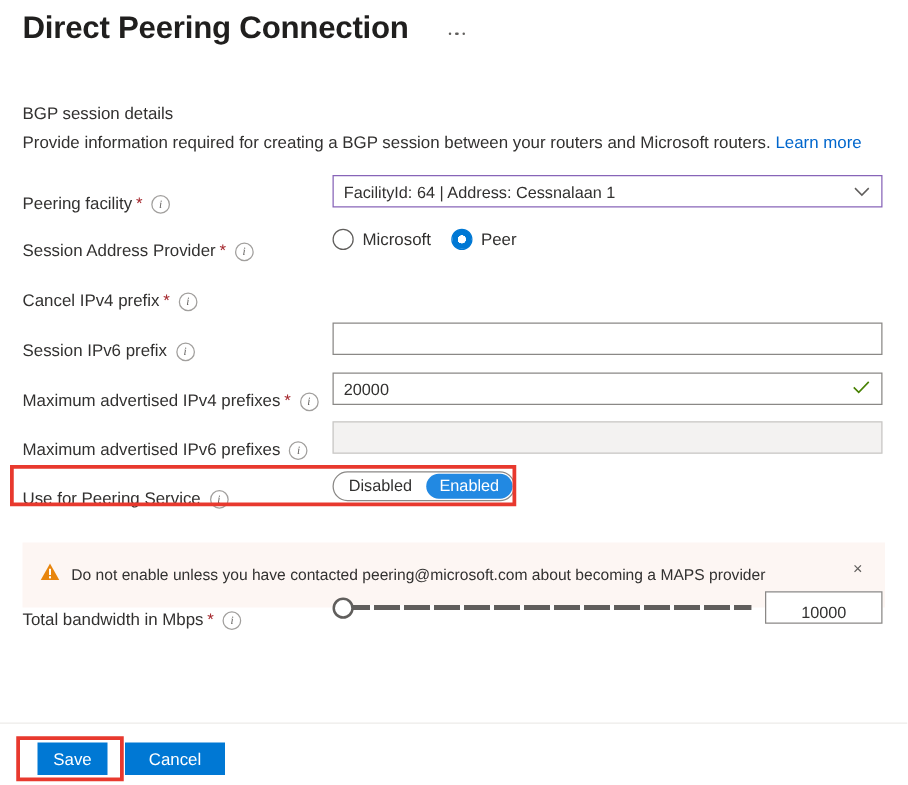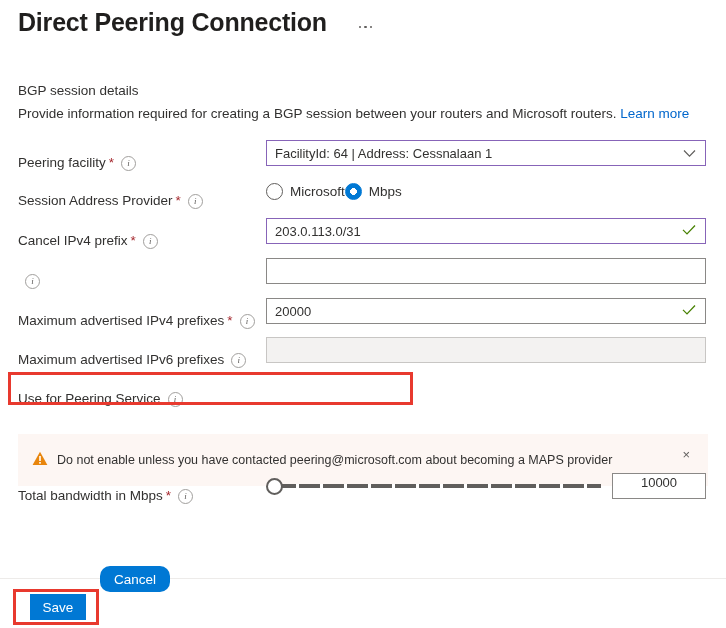--- a/index.html
+++ b/index.html
@@ -160,20 +160,21 @@
     right: 9px;
     top: 50%;
     transform: translateY(-50%);
     pointer-events: none;
   }
 
   
   .radio-group {
     display: flex;
     align-items: center;
+    gap: 16px;
     height: 26px;
   }
   .radio-opt {
     display: flex;
     align-items: center;
     gap: 7px;
     cursor: pointer;
     font-size: 13.5px;
     color: #323130;
   }
@@ -289,21 +290,21 @@
   }
   .slider-value {
     position: absolute;
     right: 0;
     width: 94px;
     height: 26px;
     box-sizing: border-box;
     border: 1px solid #8a8886;
     background: #ffffff;
     display: flex;
-    align-items: flex-start;
+    align-items: flex-end;
     justify-content: center;
   }
   .slider-value input {
     border: 0;
     outline: 0;
     background: transparent;
     text-align: center;
     font-family: "Liberation Sans", sans-serif;
     font-size: 13px;
     color: #323130;
@@ -327,21 +328,21 @@
     font-size: 13.5px;
     font-family: "Liberation Sans", sans-serif;
     border: 0;
     cursor: pointer;
     display: flex;
     align-items: center;
     justify-content: center;
     padding: 0;
   }
   #save-button { left: 30px; top: 594px; width: 56px; }
-  #cancel-button { left: 100px; top: 566px; width: 70px; border-radius: 10px; }
+  #cancel-button { left: 100px; top: 594px; width: 80px; }
 
   
   .annot {
     position: absolute;
     border: 3px solid #e8392e;
     box-sizing: border-box;
     pointer-events: none;
     z-index: 30;
   }
   #annot-peering-service { left: 8px; top: 372px; width: 405px; height: 33px; }
@@ -387,43 +388,36 @@
     <span class="req">*</span>
     <span class="info-icon">i</span>
   </div>
   <div class="radio-group">
     <label class="radio-opt">
       <span class="rdot"></span>
       <span>Microsoft</span>
     </label>
     <label class="radio-opt">
       <span class="rdot on"></span>
-      <span>Mbps</span>
+      <span>Peer</span>
     </label>
   </div>
 </div>
 
 <div class="frow" style="top:218px">
   <div class="flabel">
     <span>Cancel IPv4 prefix</span>
     <span class="req">*</span>
     <span class="info-icon">i</span>
   </div>
-  <div class="ctrl focused">
-    <input type="text" value="203.0.113.0/31" style="">
-    <span class="check">
-      <svg width="14" height="11" viewBox="0 0 14 11">
-          <path d="M1 5.4 L5 9.4 L13 1" fill="none" stroke="#498205" stroke-width="1.3"></path>
-        </svg>
-    </span>
-  </div>
 </div>
 
 <div class="frow" style="top:258px">
   <div class="flabel">
+    <span>Session IPv6 prefix</span>
     <span class="info-icon">i</span>
   </div>
   <div class="ctrl">
     <input type="text" placeholder="" style="">
   </div>
 </div>
 
 <div class="frow" style="top:298px">
   <div class="flabel">
     <span>Maximum advertised IPv4 prefixes</span>
@@ -447,20 +441,24 @@
   </div>
   <div class="ctrl disabled">
     <input type="text" disabled="" placeholder="" style="">
   </div>
 </div>
 
 <div class="frow" style="top:376px">
   <div class="flabel">
     <span>Use for Peering Service</span>
     <span class="info-icon">i</span>
+  </div>
+  <div class="pill">
+    <span class="pill-opt">Disabled</span>
+    <span class="pill-opt active">Enabled</span>
   </div>
 </div>
 
 <div class="banner">
   <span class="warn-tri">
     <svg width="16" height="15" viewBox="0 0 16 15">
       <path d="M8 0.8 L15.4 14 L0.6 14 Z" fill="#e8850c"></path>
       <rect x="7.2" y="5" width="1.6" height="5" fill="#ffffff"></rect>
       <rect x="7.2" y="11" width="1.6" height="1.7" fill="#ffffff"></rect>
     </svg>

